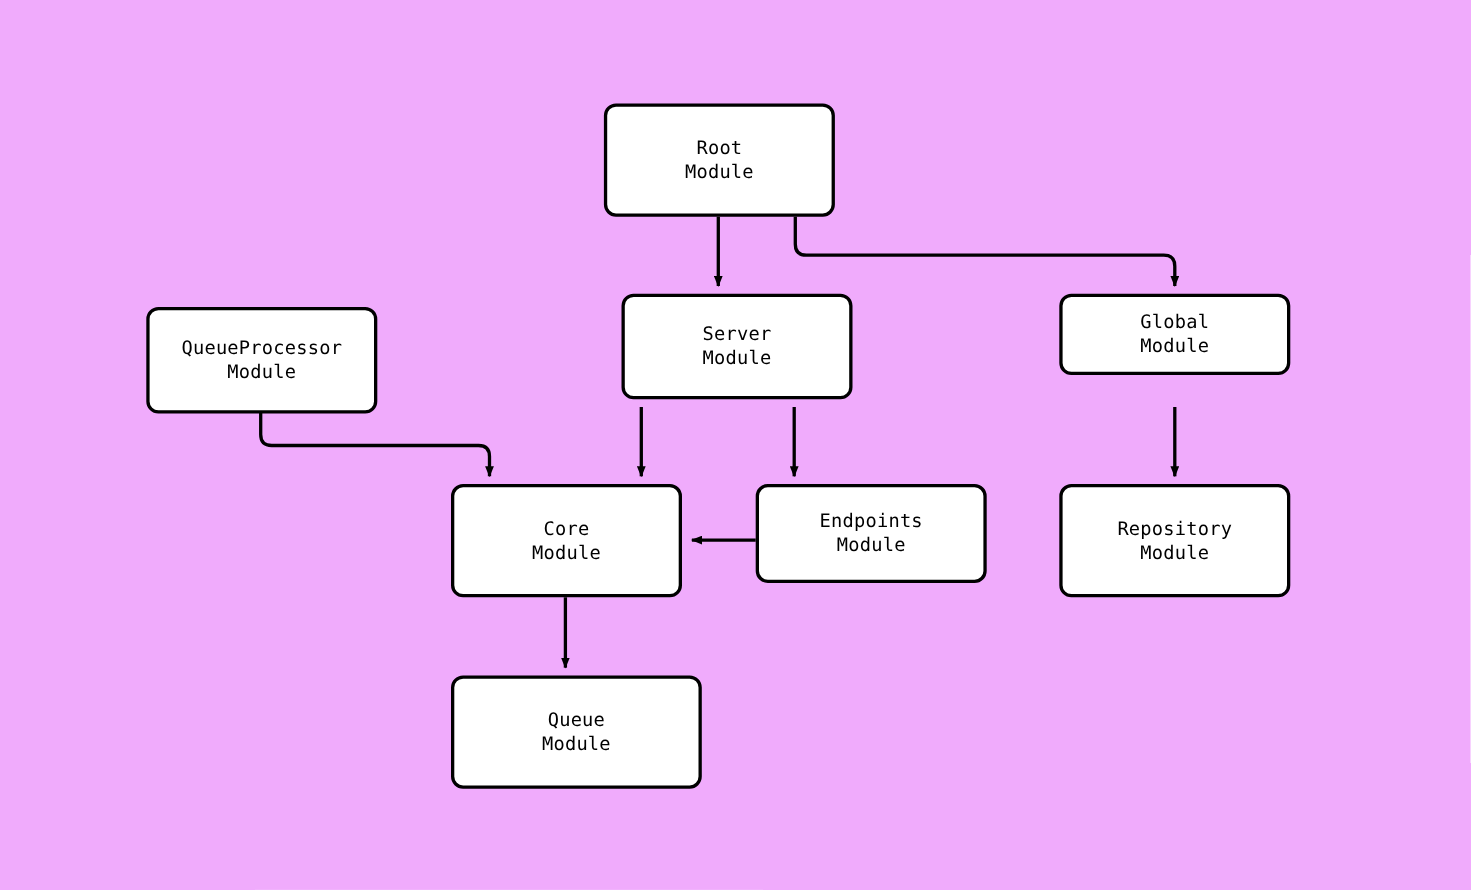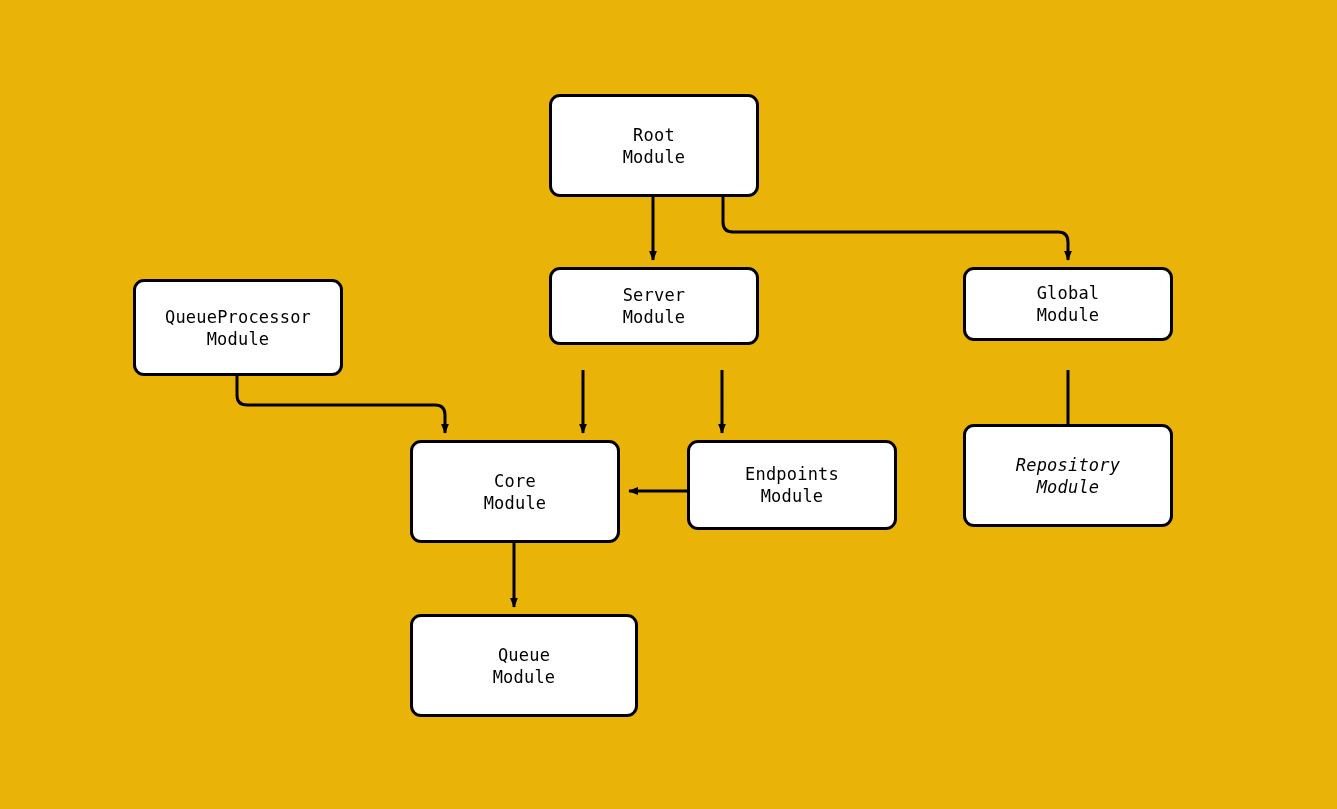--- a/index.html
+++ b/index.html
@@ -8,21 +8,21 @@
     padding: 0;
     background: #ffffff;
   }
   body {
     font-family: "DejaVu Sans Mono", "Liberation Mono", monospace;
   }
   #diagram-root {
     position: relative;
     width: 1337px;
     height: 809px;
-    background: #eab308;
+    background: #f0abfc;
     overflow: hidden;
   }
   #edge-layer {
     position: absolute;
     left: 0;
     top: 0;
     width: 1337px;
     height: 809px;
     pointer-events: none;
   }
@@ -74,41 +74,41 @@
   <div class="node" style="left: 549px; top: 94px; width: 210px; height: 103px;">
     <div class="node-label">Root
 Module</div>
   </div>
 
   <div class="node" style="left: 133px; top: 279px; width: 210px; height: 97px;">
     <div class="node-label">QueueProcessor
 Module</div>
   </div>
 
-  <div class="node" style="left: 549px; top: 267px; width: 210px; height: 78px;">
+  <div class="node" style="left: 565px; top: 267px; width: 210px; height: 96px;">
     <div class="node-label">Server
 Module</div>
   </div>
 
   <div class="node" style="left: 963px; top: 267px; width: 210px; height: 74px;">
     <div class="node-label">Global
 Module</div>
   </div>
 
   <div class="node" style="left: 410px; top: 440px; width: 210px; height: 103px;">
     <div class="node-label">Core
 Module</div>
   </div>
 
   <div class="node" style="left: 687px; top: 440px; width: 210px; height: 90px;">
     <div class="node-label">Endpoints
 Module</div>
   </div>
 
-  <div class="node" style="left: 963px; top: 424px; width: 210px; height: 103px; font-style: italic;">
+  <div class="node" style="left: 963px; top: 440px; width: 210px; height: 103px;">
     <div class="node-label">Repository
 Module</div>
   </div>
 
   <div class="node" style="left: 410px; top: 614px; width: 228px; height: 103px;">
     <div class="node-label">Queue
 Module</div>
   </div>
 
 </div>

